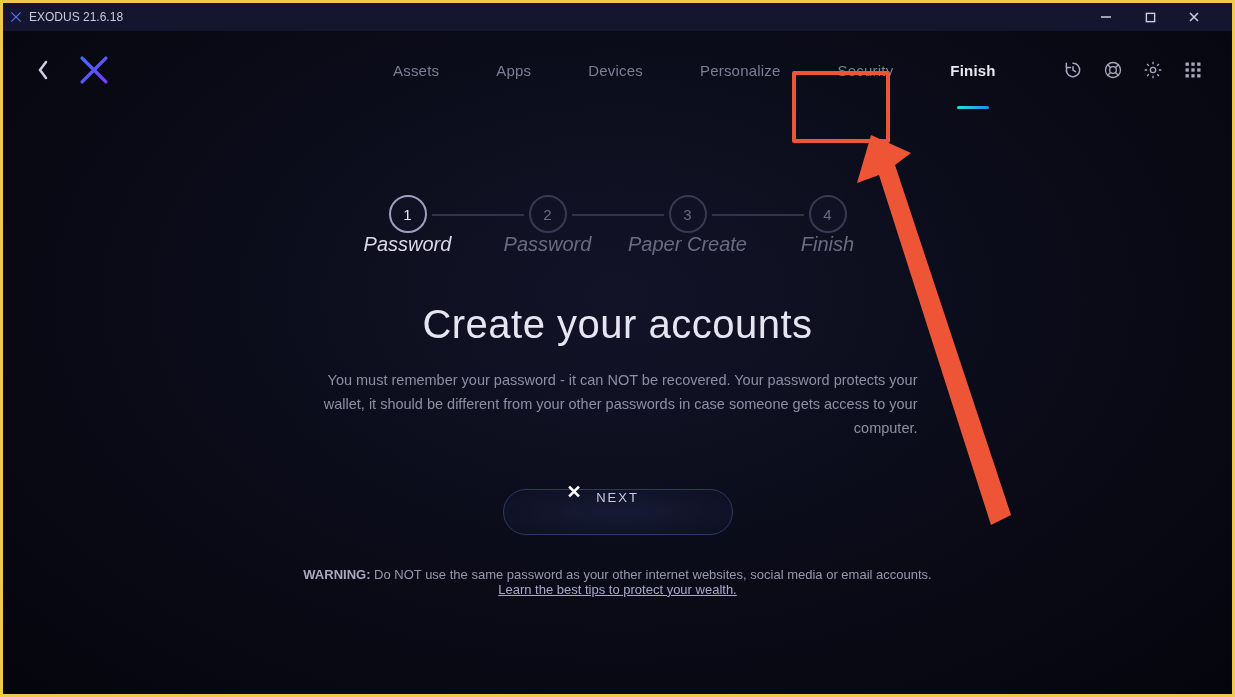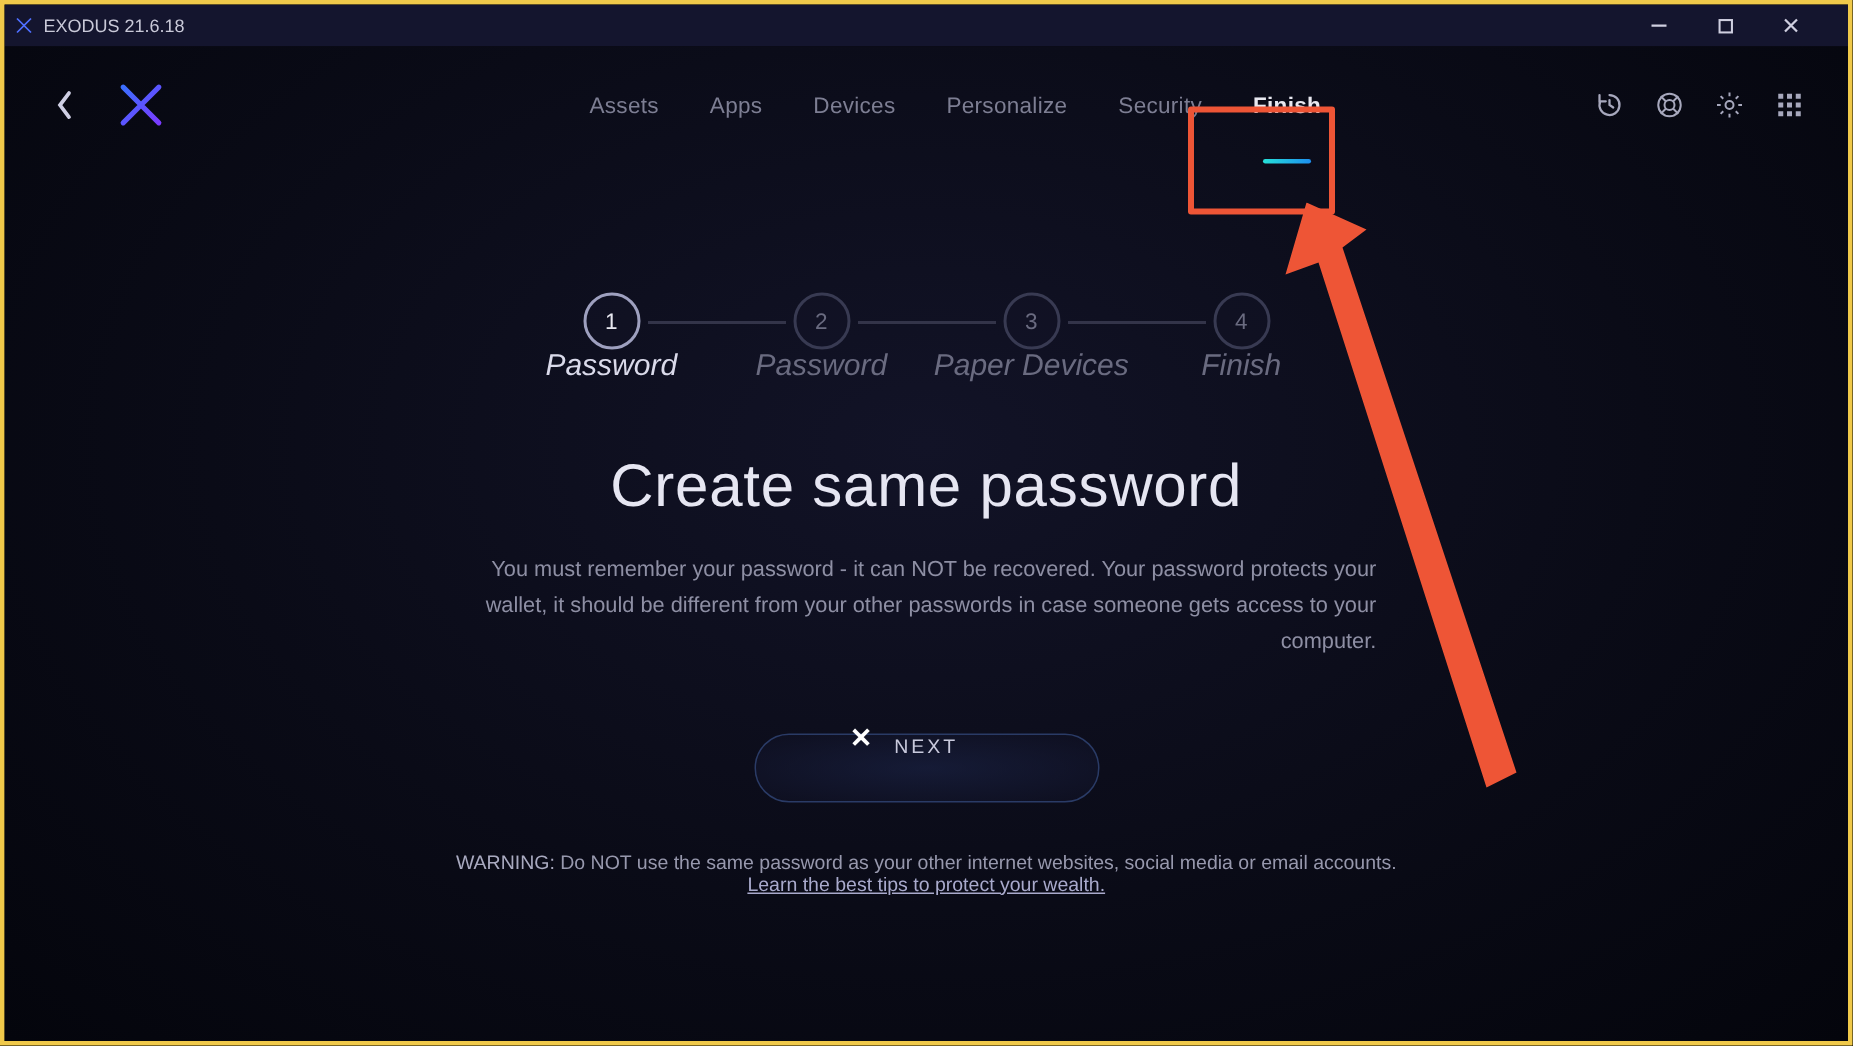--- a/index.html
+++ b/index.html
@@ -23,21 +23,21 @@
     position: relative;
     height: calc(697px - 28px - 6px);
     background: radial-gradient(ellipse at 50% 40%, #121327 0%, #0a0b17 55%, #04050c 100%);
     color: #d6d6e2;
   }
 
   
   .topbar { height: 78px; display:flex; align-items:center; padding: 0 28px; }
   .back-btn { width:24px; height:24px; display:flex; align-items:center; justify-content:center; margin-right: 22px; }
   .logo { width: 34px; height: 34px; margin-right: 48px; }
-  .nav { display:flex; gap: 26px; margin-left: 230px; }
+  .nav { display:flex; gap: 49px; margin-left: 230px; }
   .nav-item { color:#7d7e93; font-size:15px; letter-spacing:.2px; cursor:pointer; position:relative; padding: 10px 4px; }
   .nav-item.active { color:#e8e8f0; font-weight:600; }
   .nav-item.active::after {
     content:""; position:absolute; left: 20%; right:20%; bottom:-20px; height:3px;
     background: linear-gradient(90deg,#26e0d8,#1d8ff0); border-radius:2px;
   }
   .top-icons { margin-left:auto; display:flex; gap:18px; }
   .top-icon { width:22px; height:22px; display:flex; align-items:center; justify-content:center; color:#a7a8bd; }
 
   
@@ -81,21 +81,21 @@
   .next-btn {
     width: 230px; height: 46px; border-radius: 23px; border:1px solid #2a3b66;
     background: radial-gradient(ellipse at 50% 50%, rgba(30,40,80,.5), rgba(15,16,34,.6));
     color:#c8c9dc; font-size:13px; letter-spacing:2px; cursor:pointer;
     display:flex; align-items:flex-start; justify-content:center;
   }
   .close-x { position:absolute; top:-8px; left:64px; color:#fff; font-size:18px; font-weight:700; }
 
   
   .warning { margin-top: 32px; font-size:13px; color:#9798ad; text-align:center; }
-  .warning .bold { font-weight:400; color:#a9aac0;text-align:center; }
+  .warning .bold { font-weight:700; color:#a9aac0;text-align:center; }
   .learn-link { color:#a9aacc; text-decoration:underline; font-size:13px; }
 </style>
 </head>
 <body>
 
 <div class="titlebar">
   <svg class="app-icon" viewBox="0 0 24 24">
     <path d="M4 4 L12 12 L4 20 M20 4 L12 12 L20 20" stroke="#4f6fff" stroke-width="2" fill="none"></path>
   </svg>
   <div class="title">EXODUS 21.6.18</div>
@@ -203,30 +203,30 @@
         <div class="step-label">Password</div>
         <div class="step-line"></div>
       </div>
       <div class="step">
         <div class="step-circle">2</div>
         <div class="step-label">Password</div>
         <div class="step-line"></div>
       </div>
       <div class="step">
         <div class="step-circle">3</div>
-        <div class="step-label">Paper Devices</div>
+        <div class="step-label">Paper Create</div>
         <div class="step-line"></div>
       </div>
       <div class="step">
         <div class="step-circle">4</div>
         <div class="step-label">Finish</div>
       </div>
     </div>
 
-    <div class="headline">Create same password</div>
+    <div class="headline">Create your accounts</div>
     <div class="subtext">You must remember your password - it can NOT be recovered. Your password protects your wallet, it should be different from your other passwords in case someone gets access to your computer.</div>
 
 
     <div class="next-wrap">
       <span class="close-x">✕</span>
       <button class="next-btn">
         <span>NEXT</span>
       </button>
     </div>
 

